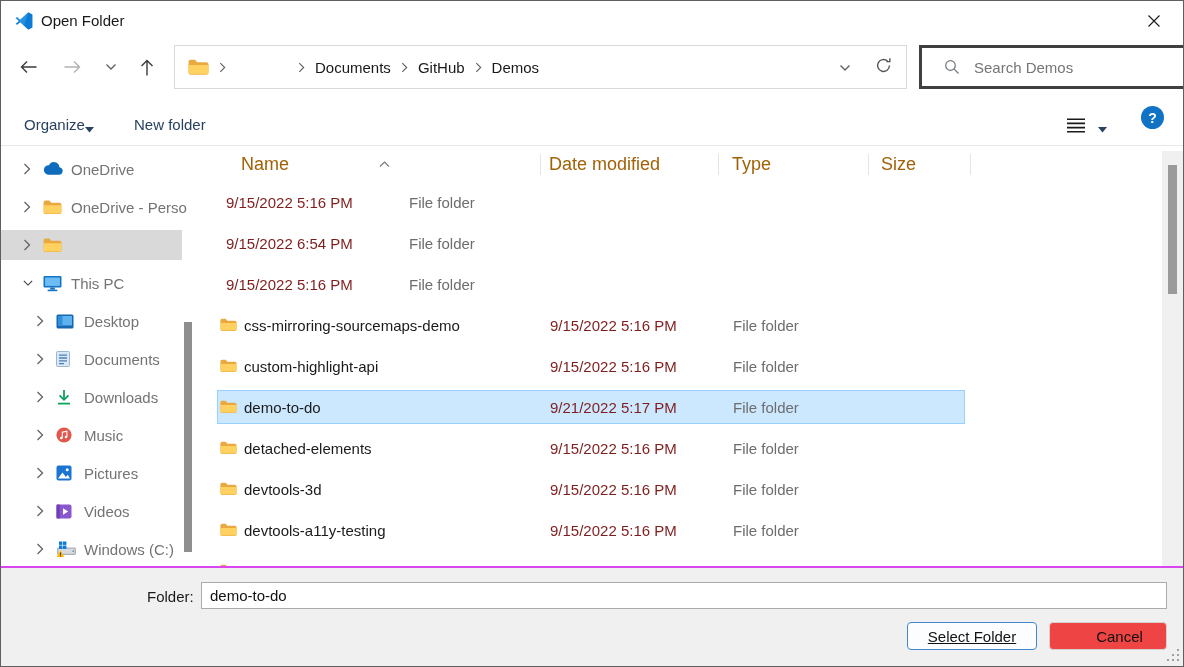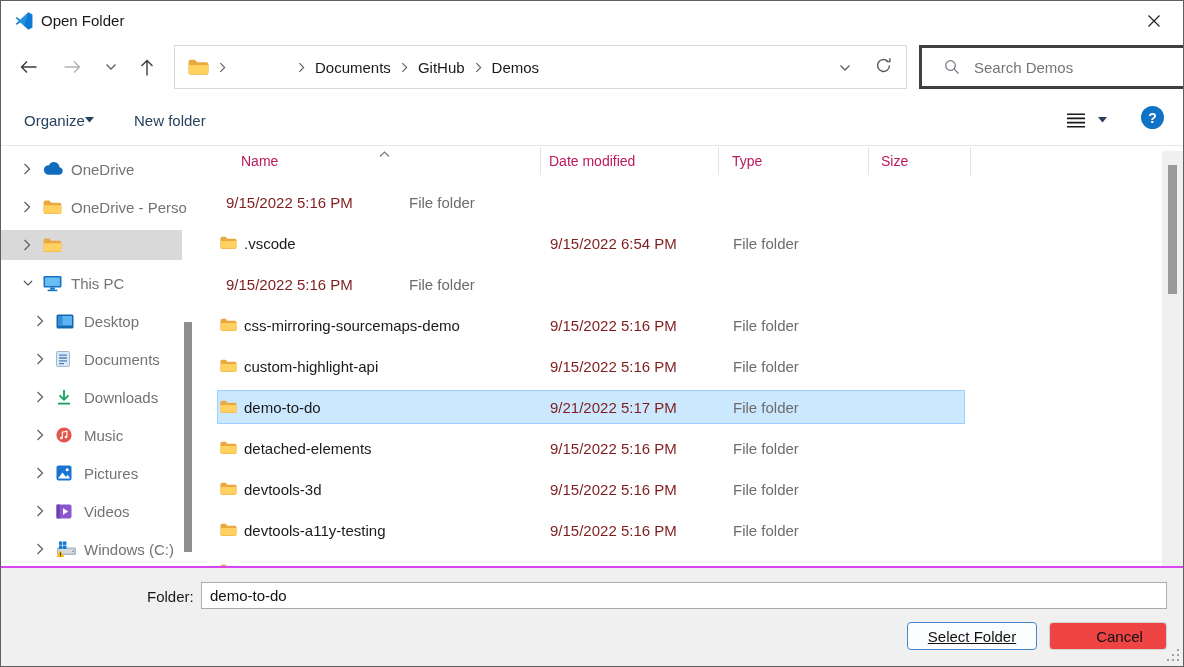--- a/index.html
+++ b/index.html
@@ -34,21 +34,21 @@
     border: 3px solid #404040; background: #fff; display: flex; align-items: center; }
   .search-box svg { margin-left: 22px; flex: none; }
   .search-box input { border: none; outline: none; flex: 1; margin-left: 14px;
     font-size: 15px; font-family: inherit; color: #1a1a1a; background: transparent; }
   .search-box input::placeholder { color: #757575; }
 
   
   .toolbar { position: absolute; top: 92px; left: 0; right: 0; height: 53px;
     border-bottom: 1px solid #e8e8e8; }
   .tool-item { position: absolute; top: 14px; height: 26px; display: flex;
-    align-items: center; font-size: 15px; color: #29425f; }
+    align-items: flex-end; font-size: 15px; color: #29425f; }
   .help-btn { position: absolute; right: 19px; top: 13px; width: 23px; height: 23px;
     border-radius: 50%; background: #1173c5; color: #fff; font-size: 14px;
     font-weight: bold; display: flex; align-items: center; justify-content: center; }
 
   
   .bodyarea { position: absolute; top: 146px; left: 0; right: 0; bottom: 100px; overflow: hidden; }
 
   
   .sidebar { position: absolute; left: 0; top: 0; width: 200px; bottom: 0; overflow: hidden; }
   .side-item { position: relative; height: 32px; display: flex; align-items: center;
@@ -58,21 +58,21 @@
   .side-item .chev { width: 10px; display: inline-flex; flex: none; position: relative; }
   .side-item.lvl0 .chev { margin-left: 22px; }
   .side-item.lvl1 .chev { margin-left: 35px; }
   .side-item .icn { width: 21px; margin-left: 10px; display: inline-flex; flex: none; position: relative; }
   .side-item .lbl { margin-left: 7px; position: relative; overflow: hidden; }
   .side-scroll-thumb { position: absolute; left: 183px; width: 8px; background: #8f8f8f; }
 
   
   .filelist { position: absolute; left: 200px; top: 0; right: 0; bottom: 0; }
   .list-header { position: absolute; top: 0; left: 0; height: 28px; display: flex;
-    font-size: 14px; color: #be185d; }
+    font-size: 18px; color: #a16207; align-items: flex-end; }
   .hcell { border-right: 1px solid #e4e4e4; display: flex; align-items: center; position: relative; }
   .sort-caret { position: absolute; left: 178px; top: -2px; }
   .rows { position: absolute; top: 38px; left: 0; right: 21px; bottom: 0; overflow: hidden; }
   .file-row { display: flex; align-items: center; height: 34px; margin: 0 0 7px 16px;
     width: 748px; border: 1px solid transparent; font-size: 15px; }
   .file-row.selected { background: var(--sel-fill); border-color: var(--sel-border); }
   .fcell-name { width: 324px; display: flex; align-items: center; color: #1b1b1b; }
   .fcell-name .icn { margin-left: 2px; width: 17px; display: inline-flex; flex: none; }
   .fcell-name .nm { margin-left: 7px; white-space: nowrap; }
   .fcell-date { width: 178px; padding-left: 8px; color: #7f1d1d; }
@@ -460,29 +460,20 @@
           <div class="hcell" style="width: 102px; padding-left: 12px;">
             <span>Size</span>
           </div>
         </div>
       <div class="rows" id="rows">
           <div class="file-row">
             <div class="fcell-date">9/15/2022 5:16 PM</div>
             <div class="fcell-type">File folder</div>
           </div>
           <div class="file-row">
-            <div class="fcell-name">
-              <span class="icn">
-                <svg width="17" height="14" viewBox="0 0 20 16">
-                  <path d="M0.5 2.5a2 2 0 0 1 2-2h4.2l2 2.5h8.8a2 2 0 0 1 2 2v8a2 2 0 0 1-2 2h-15a2 2 0 0 1-2-2z" fill="#e9a940"></path>
-                  <path d="M0.5 5.5h19v7a2 2 0 0 1-2 2h-15a2 2 0 0 1-2-2z" fill="#ffd161"></path>
-                </svg>
-              </span>
-              <span class="nm">.vscode</span>
-            </div>
             <div class="fcell-date">9/15/2022 6:54 PM</div>
             <div class="fcell-type">File folder</div>
           </div>
           <div class="file-row">
             <div class="fcell-date">9/15/2022 5:16 PM</div>
             <div class="fcell-type">File folder</div>
           </div>
           <div class="file-row">
             <div class="fcell-name">
               <span class="icn">

